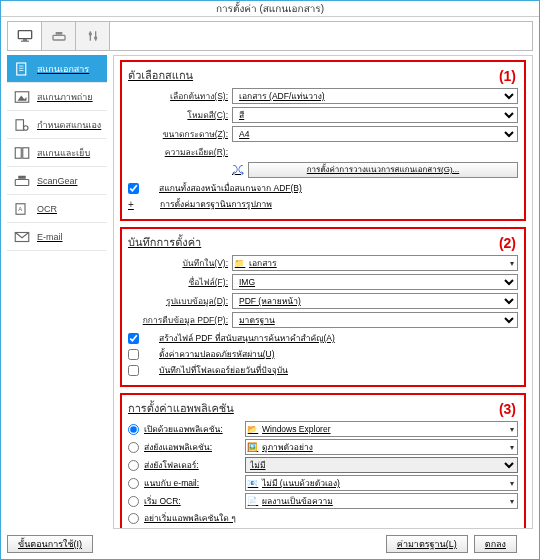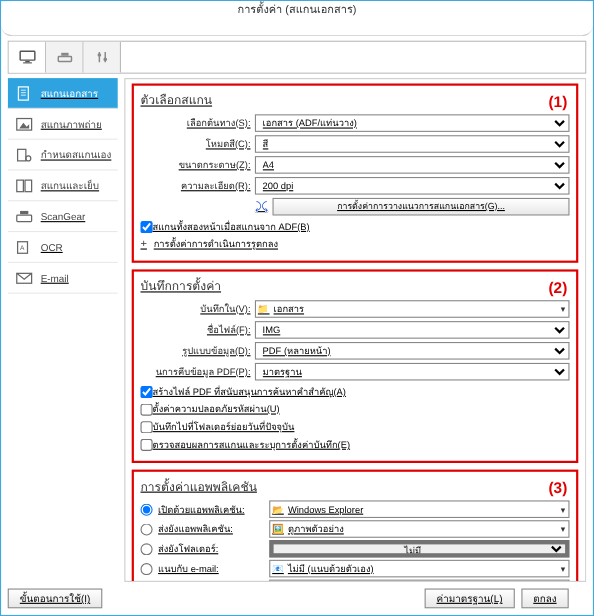--- a/index.html
+++ b/index.html
@@ -1,18 +1,18 @@
 <!DOCTYPE html>
 <html><head>
 <meta charset="utf-8">
 <style>
   * { box-sizing: border-box; margin: 0; padding: 0; font-family: "Segoe UI", Tahoma, sans-serif; }
   body { background: #e8e8e8; width: 540px; height: 560px; overflow: hidden; }
   .window { width: 540px; height: 560px; background: #fff; border: 1px solid #3fa9db; display: flex; flex-direction: column; }
-  .title-bar { height: 32px; background: #fff; display: flex; align-items: flex-start; justify-content: center; font-size: 10px; color: #333; border-bottom: 1px solid #ccc; border-radius: 10px; }
+  .title-bar { height: 16px; background: #fff; display: flex; align-items: center; justify-content: center; font-size: 10px; color: #333; border-bottom: 1px solid #ccc; }
   .content { flex: 1; display: flex; flex-direction: column; padding: 4px 6px 6px 6px; overflow: hidden; text-decoration: underline; }
   .top-tabs { height: 30px; border: 1px solid #bbb; display: flex; margin-bottom: 4px; }
   .top-tab { width: 34px; border-right: 1px solid #bbb; display: flex; align-items: center; justify-content: center; color: #666; }
   .top-tab.active { background: #fff; }
   .top-tab:not(.active){ background: #f2f2f2; }
   .top-tab svg { width:16px; height:14px; }
   .main-body { flex: 1; display: flex; gap: 6px; overflow: hidden; }
   .sidebar { width: 100px; display: flex; flex-direction: column; }
   .side-item { display: flex; align-items: center; gap: 4px; height: 28px; padding: 0 4px; border-bottom: 1px solid #e8e8e8; font-size: 9px; color: #444; cursor: pointer; }
   .side-item.active { background: #2ea3e0; color: #fff; }
@@ -20,26 +20,26 @@
   .side-item.active .icon { color: #fff; }
   .panel { flex: 1; border: 1px solid #ccc; overflow: auto; padding: 4px 6px; }
   .group { border: 2px solid #e00000; padding: 4px 6px 6px 6px; margin-bottom: 6px; position: relative; }
   .group-num { position: absolute; right: 8px; top: 6px; color: #e00000; font-weight: bold; font-size: 14px; }
   .group-title { font-size: 11px; color: #333; margin-bottom: 4px; }
   .row { display: flex; align-items: center; margin-bottom: 3px; gap: 4px; }
   .row-label { width: 100px; font-size: 8.5px; color: #222; text-align: right; }
   .row select, .row input[type=text] { flex: 1; height: 16px; font-size: 8.5px; border: 1px solid #888; background: #fff; padding: 0 2px; }
   .row select { appearance: auto; }
   .row-btn { flex: 1; height: 16px; font-size: 8px; border: 1px solid #888; background: linear-gradient(#fefefe,#e8e8e8); line-height: 14px; }
-  .chk-row { display: flex; align-items: center; gap: 0; font-size: 8.5px; margin: 2px 0; }
+  .chk-row { display: flex; align-items: center; gap: 20px; font-size: 8.5px; margin: 2px 0; }
   .chk-row input { width: 11px; height: 11px; }
   .radio-row { display: flex; align-items: center; gap: 5px; font-size: 8.5px; margin: 2px 0; }
   .radio-row input { width:11px; height:11px; }
   .radio-row .radio-label { width: 96px; }
-  .radio-row select { flex:1; height:16px; font-size:8.5px; border:4px solid #737373;text-align:center; }
+  .radio-row select { flex:1; height:16px; font-size:8.5px; border:1px solid #737373; }
   .footer { display: flex; padding: 6px 16px 0 0; gap: 6px; }
   .footer .spacer { flex: 1; }
   .btn { height: 18px; font-size: 9px; border: 1px solid #888; background: linear-gradient(#fefefe,#e8e8e8); padding: 0 10px; line-height: 16px; }
   .arrow-blue { color:#2050d0; font-size:10px; }
   .plus { color:#333; font-size:10px; width:12px; display:inline-block; }
   .select-with-icon { flex:1; display:flex; align-items:center; border:1px solid #888; height:16px; background:#fff; font-size:8.5px; position:relative; }
   .select-with-icon .sicon { width:14px; display:flex; align-items:center; justify-content:center; }
   .select-with-icon .stext { flex:1; padding-left:2px; }
   .select-with-icon::after { content:"▾"; position:absolute; right:3px; font-size:8px; color:#333; }
 </style>
@@ -158,34 +158,33 @@
           <div class="row">
             <span class="row-label">โหมดสี(C):</span>
             <select><option>สี</option></select>
           </div>
           <div class="row">
             <span class="row-label">ขนาดกระดาษ(Z):</span>
             <select><option>A4</option></select>
           </div>
           <div class="row">
             <span class="row-label">ความละเอียด(R):</span>
-            <select><option>200 dpi</option></select>
           </div>
           <div class="row">
             <span class="row-label"></span>
             <span class="arrow-blue">⤸⤹</span>
             <button class="row-btn">การตั้งค่าการวางแนวการสแกนเอกสาร(G)...</button>
           </div>
           <div class="chk-row">
             <input type="checkbox" checked="" style="">
             <span>สแกนทั้งสองหน้าเมื่อสแกนจาก ADF(B)</span>
           </div>
           <div class="chk-row">
             <span class="plus">+</span>
-            <span>การตั้งค่าการดำเนินการรูตกลง</span>
+            <span>การตั้งค่มาตรฐานินการรูปภาพ</span>
           </div>
         </div>
 
         <div class="group">
           <div class="group-num">(2)</div>
           <div class="group-title">บันทึกการตั้งค่า</div>
           <div class="row">
             <span class="row-label">บันทึกใน(V):</span>
             <div class="select-with-icon">
               <span class="sicon">📁</span>
@@ -194,38 +193,34 @@
           </div>
           <div class="row">
             <span class="row-label">ชื่อไฟล์(F):</span>
             <select><option>IMG</option></select>
           </div>
           <div class="row">
             <span class="row-label">รูปแบบข้อมูล(D):</span>
             <select><option>PDF (หลายหน้า)</option></select>
           </div>
           <div class="row">
-            <span class="row-label">นการคีบข้อมูล PDF(P):</span>
+            <span class="row-label">กการตีบข้อมูล PDF(P):</span>
             <select><option>มาตรฐาน</option></select>
           </div>
           <div class="chk-row">
               <input type="checkbox" checked="" style="">
               <span>สร้างไฟล์ PDF ที่สนับสนุนการค้นหาคำสำคัญ(A)</span>
             </div>
           <div class="chk-row">
               <input type="checkbox" style="">
               <span>ตั้งค่าความปลอดภัยรหัสผ่าน(U)</span>
             </div>
           <div class="chk-row">
               <input type="checkbox" style="">
               <span>บันทึกไปที่โฟลเดอร์ย่อยวันที่ปัจจุบัน</span>
-            </div>
-          <div class="chk-row">
-              <input type="checkbox" style="">
-              <span>ตรวจสอบผลการสแกนและระบุการตั้งค่าบันทึก(E)</span>
             </div>
         </div>
 
         <div class="group">
           <div class="group-num">(3)</div>
           <div class="group-title">การตั้งค่าแอพพลิเคชัน</div>
 
           <div class="radio-row">
             <input type="radio" name="appaction" checked="" style="">
             <span class="radio-label">เปิดด้วยแอพพลิเคชัน:</span>

